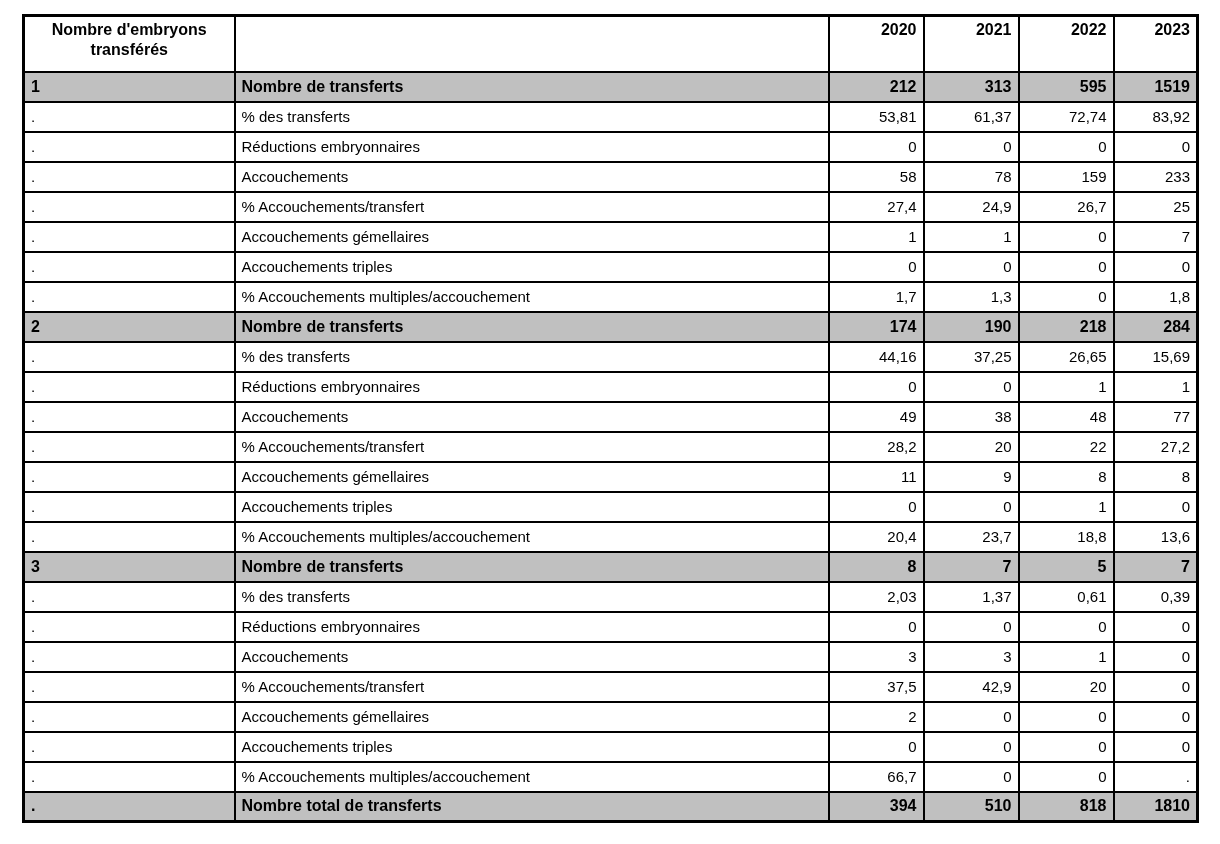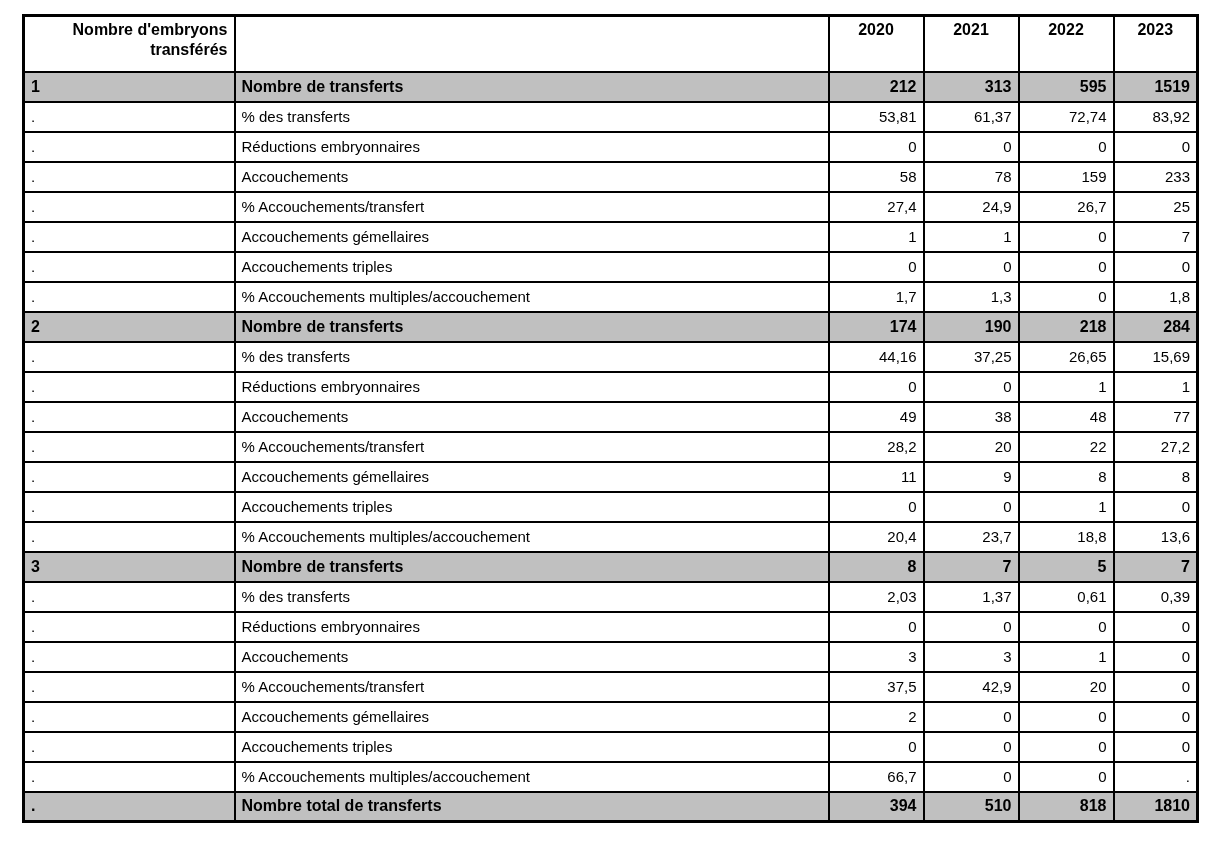--- a/index.html
+++ b/index.html
@@ -32,24 +32,25 @@
   thead th {
     vertical-align: top;
     font-weight: bold;
     font-size: 16px;
     height: 56px;
     padding: 3px 6px;
     background: #ffffff;
     line-height: 20px;
   }
   thead th.head-title {
+    text-align: center;
+    white-space: normal;
+  }
+  thead th.head-year {
     text-align: right;
-    white-space: normal;
-  }
-  thead th.head-year {
   }
   
   tbody td {
     height: 30px;
     font-size: 15px;
     padding: 0 6px;
     vertical-align: middle;
     background: #ffffff;
   }
   tbody td.cell-id,

